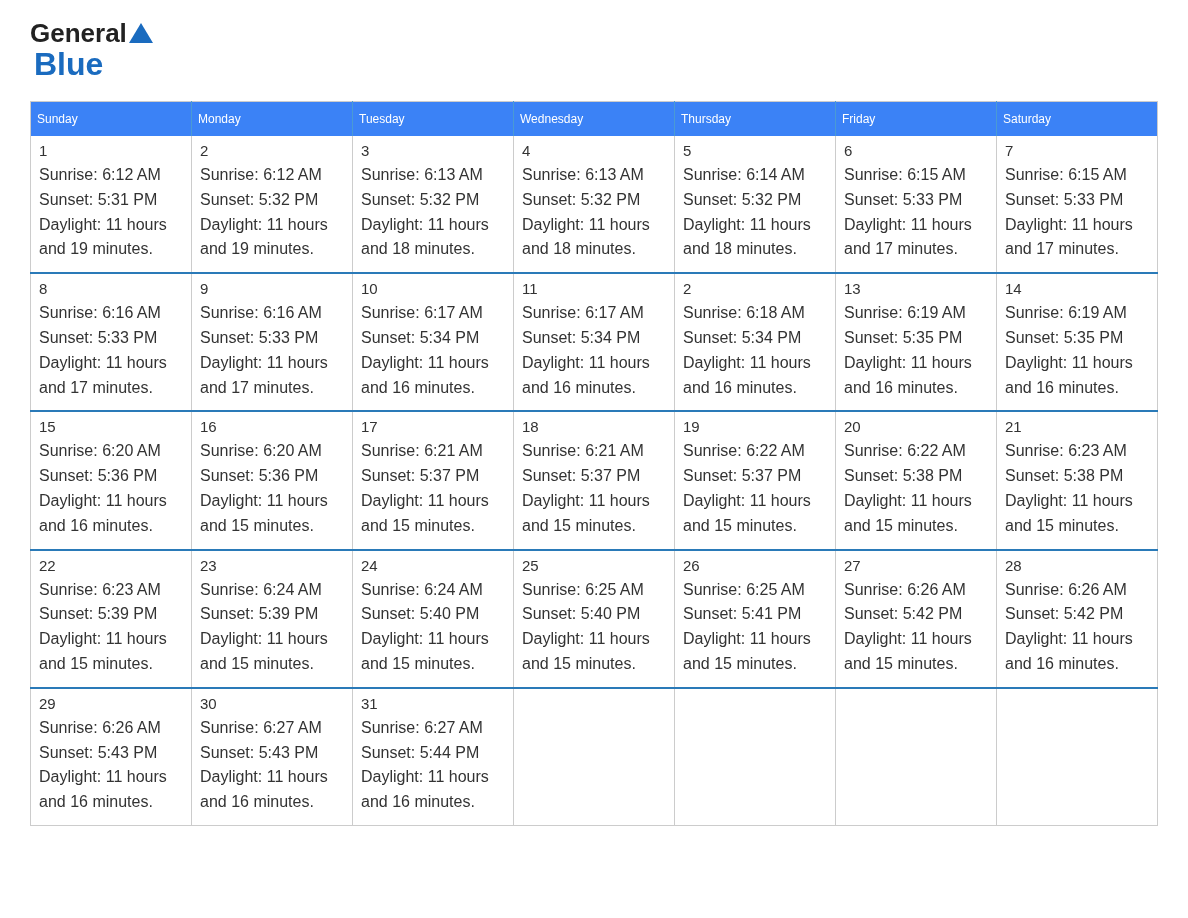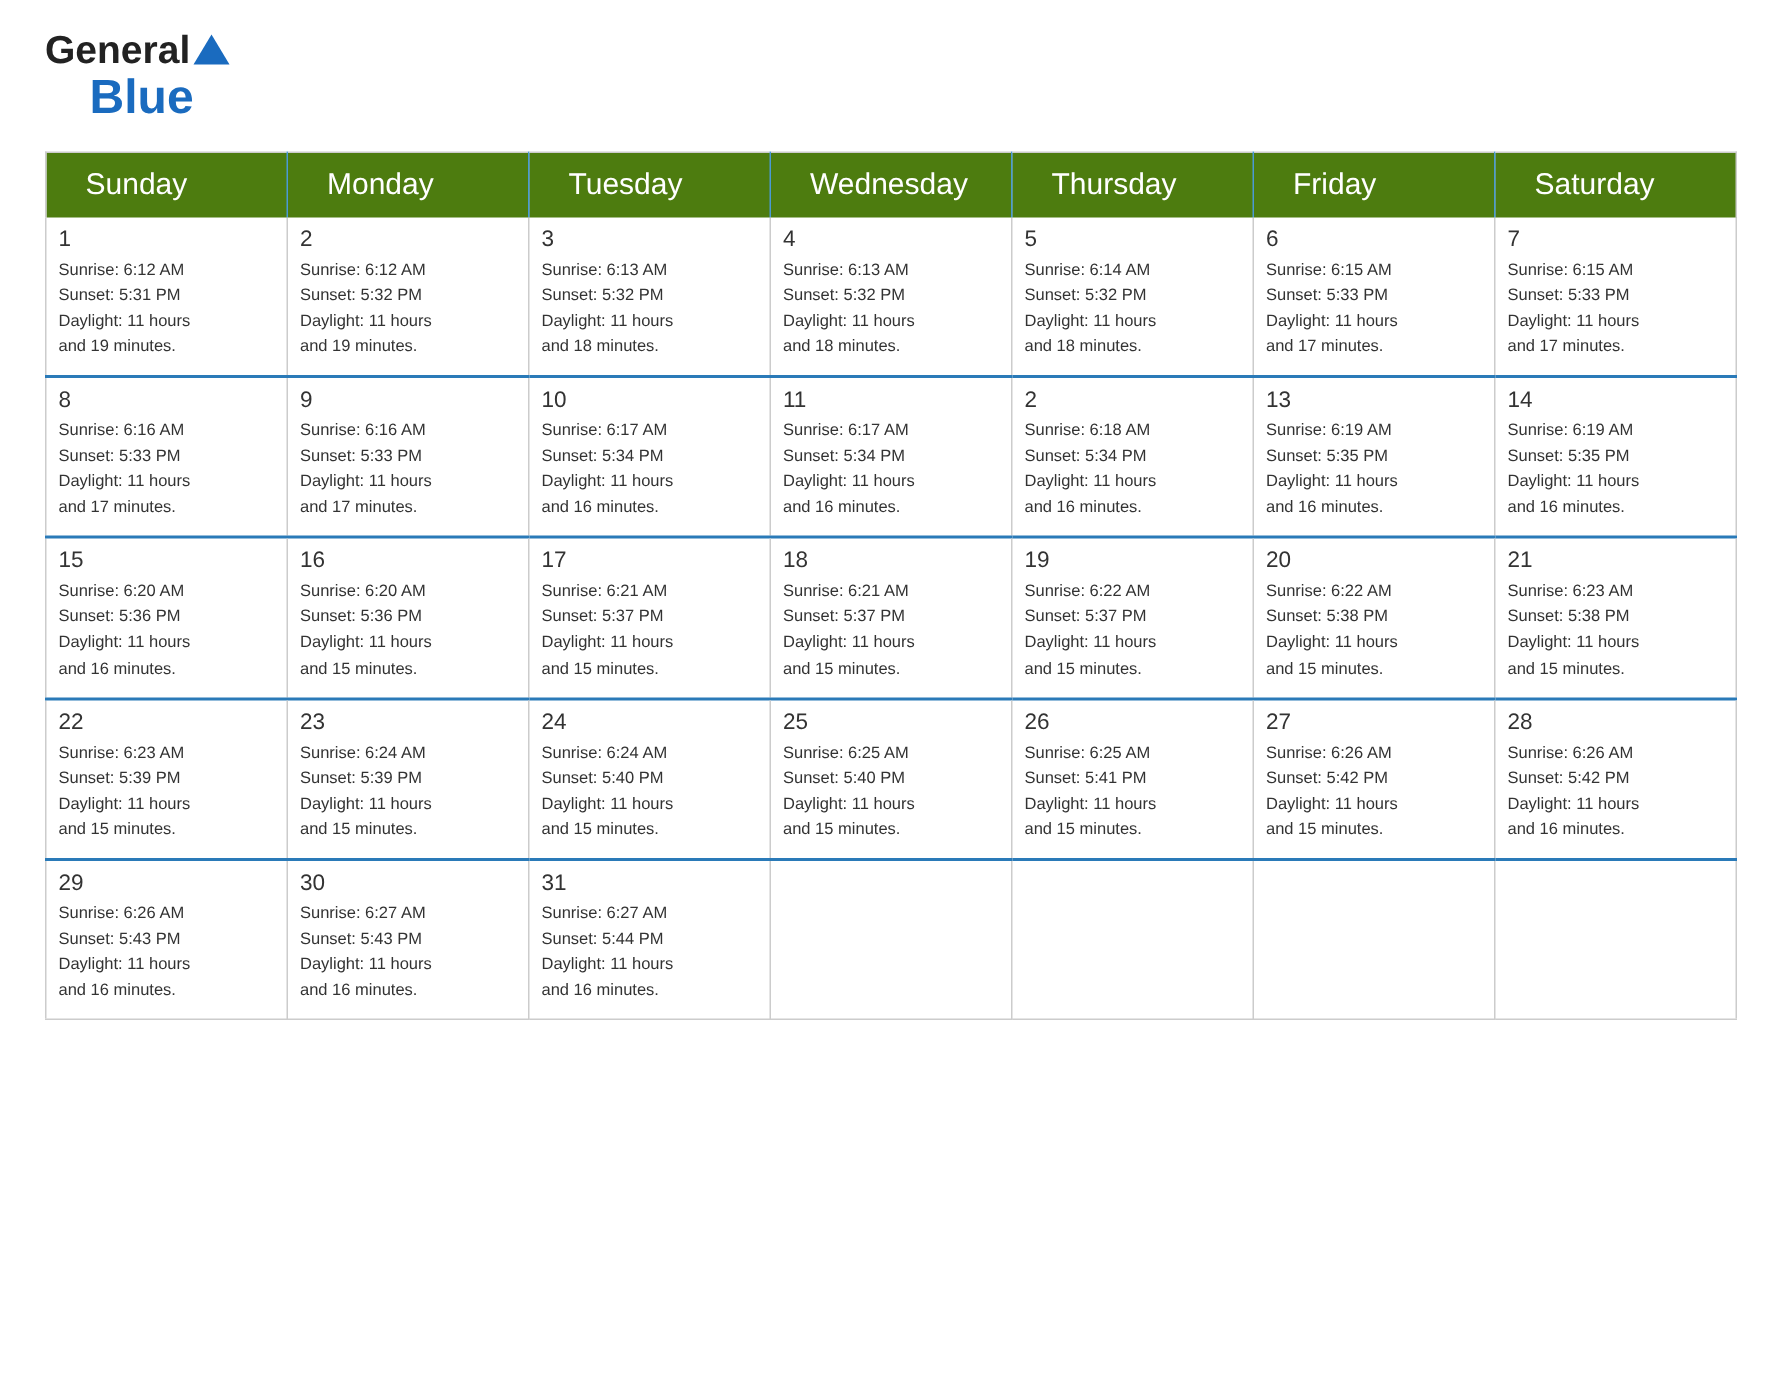--- a/index.html
+++ b/index.html
@@ -13,21 +13,21 @@
     }
     .header {
       display: flex;
       justify-content: space-between;
       align-items: flex-start;
       margin-bottom: 18px;
     }
     .logo {
       display: flex;
       flex-direction: column;
-      align-items: center;
+      align-items: flex-start;
     }
     .logo-text {
       display: flex;
       align-items: center;
       font-size: 26px;
       font-weight: bold;
       color: #222;
       line-height: 1;
     }
     .logo-general { color: #222; }
@@ -59,25 +59,25 @@
       font-size: 22px;
       color: #555;
       font-style: italic;
     }
     .calendar-table {
       width: 100%;
       border-collapse: collapse;
       border: 1px solid #ccc;
     }
     .calendar-table th {
-      background-color: #4d7c0f;
+      background-color: #3b82f6;
       color: #fff;
-      font-size: 20px;
+      font-size: 12px;
       font-weight: normal;
-      padding: 10px 26px;
+      padding: 10px 6px;
       text-align: left;
       border-right: 1px solid #4a9ad4;
     }
     .calendar-table th:last-child {
       border-right: none;
     }
     .calendar-table td {
       vertical-align: top;
       padding: 6px 8px 10px 8px;
       border-right: 1px solid #ccc;
@@ -92,21 +92,21 @@
     .calendar-table tr:last-child td {
       border-bottom: 1px solid #ccc;
     }
     .day-number {
       font-size: 15px;
       font-weight: normal;
       margin-bottom: 4px;
       display: block;
     }
     .day-info {
-      font-size: 11px;
+      font-size: 16px;
       line-height: 1.55;
       color: #333;
     }
     .empty-cell {
       background: #fff;
     }
   </style>
 </head>
 <body>
 

